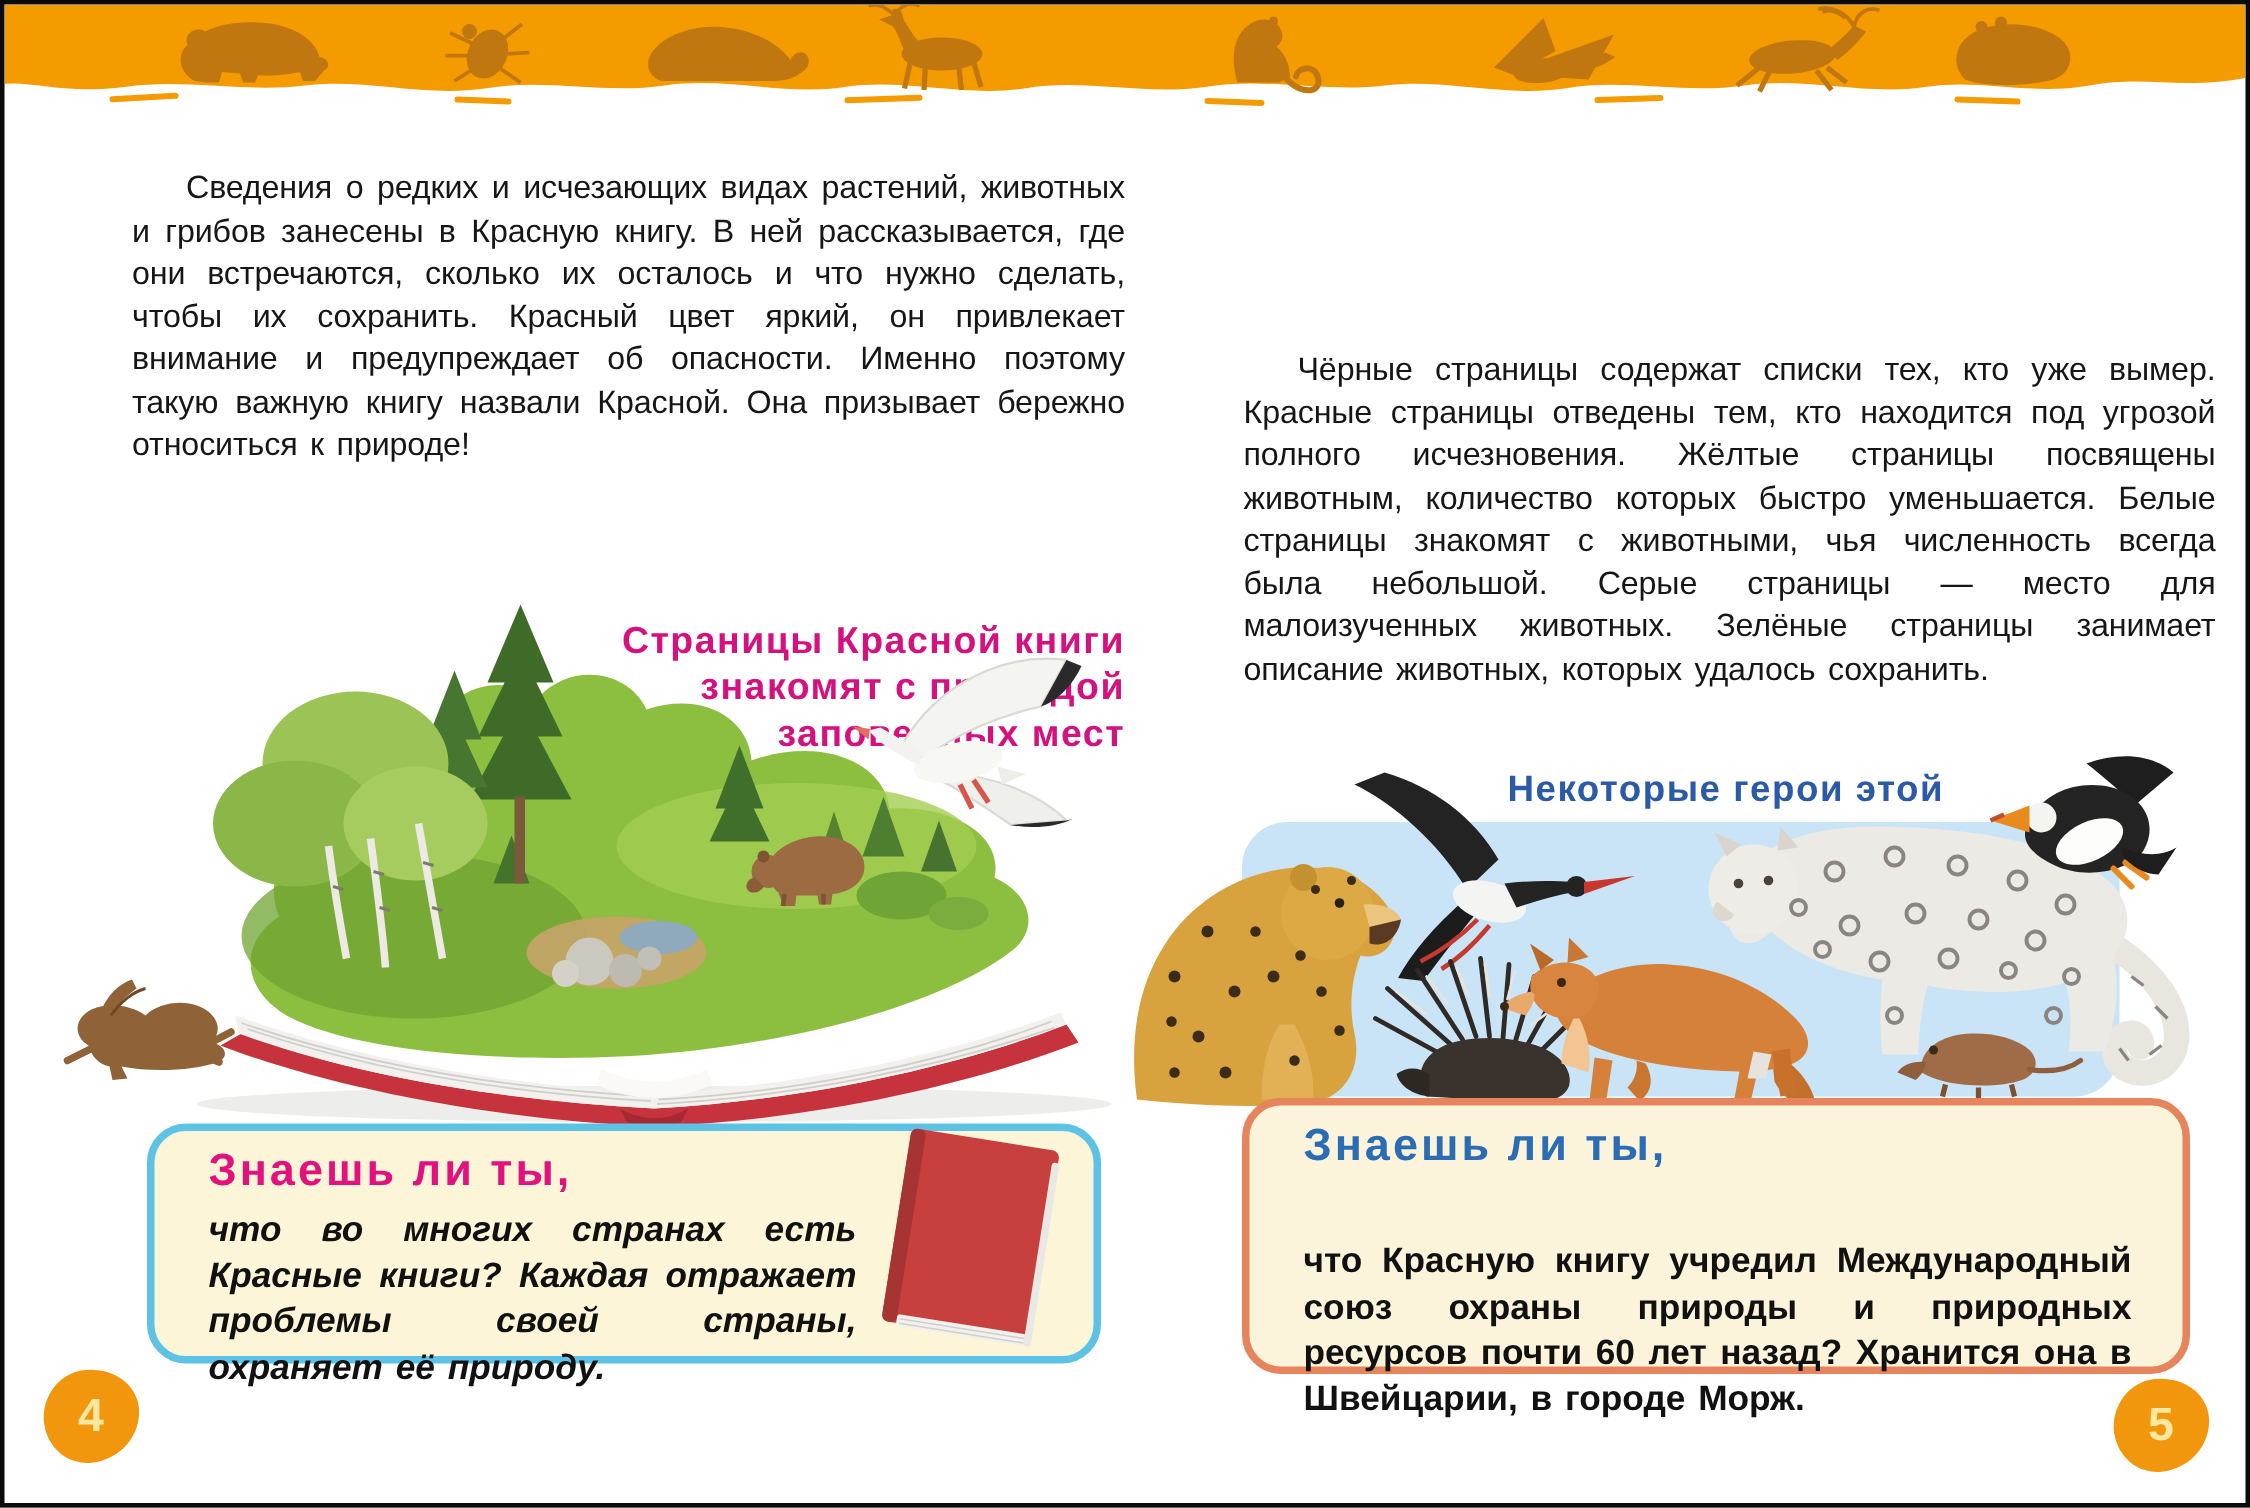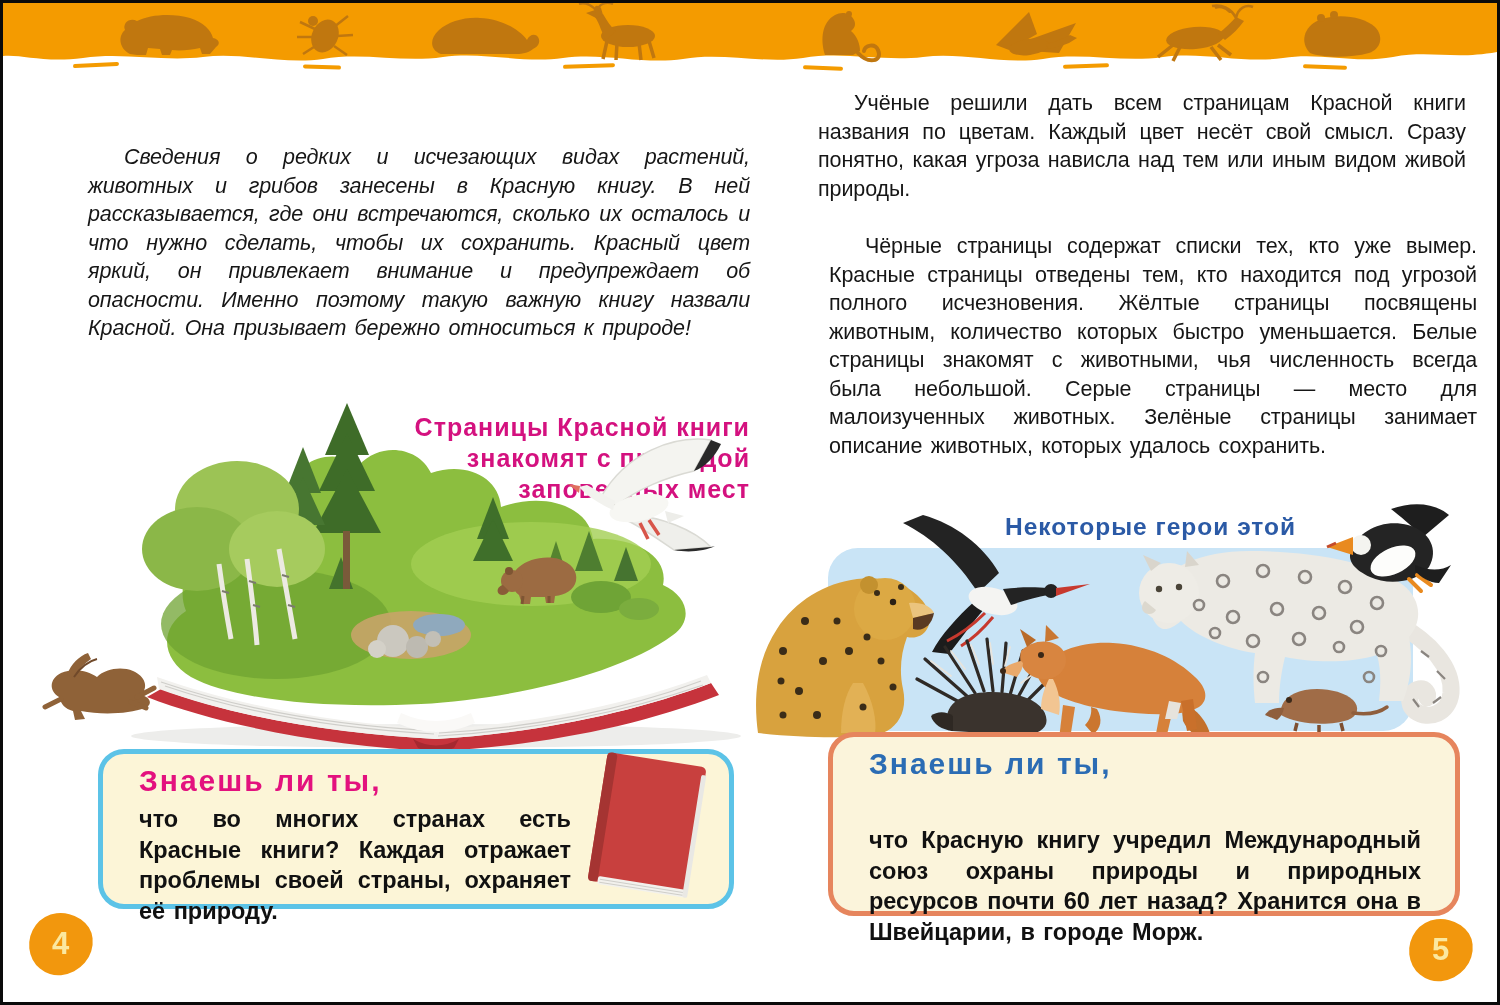--- a/index.html
+++ b/index.html
@@ -14,21 +14,21 @@
   
   .title{
     left:85px; top:76px; width:660px;
     font-size:38px; font-weight:800; color:#E30613; letter-spacing:0.5px;
   }
   .bodytext{
     font-size:21.5px; line-height:28.5px; color:#161616;
     text-align:justify; text-indent:36px; letter-spacing:-0.1px;
     word-spacing:2.5px;
   }
-  .intro{left:85px; top:140px; width:662px;font-style:italic;}
+  .intro{left:85px; top:108px; width:662px;}
   .caption-pink{
     left:365px; top:377px; width:382px;
     color:#D4117F; font-size:25px; line-height:31px; font-weight:700;
     text-align:right; white-space:pre-line; letter-spacing:1px;margin-top:32px;
   }
   .forest-svg{left:38px; top:386px;}
   
   .know-box{
     box-sizing:border-box; border-radius:26px; background:#FCF5D7;
   }
@@ -44,21 +44,21 @@
     position:absolute; left:36px; top:10px;
     font-size:30px; font-weight:700; letter-spacing:2px;
   }
   .know-heading.pink{color:#E3117E;}
   .know-heading.blue{color:#2B6CB4;}
   .know-text{
     position:absolute; left:36px; top:50px;
     font-size:23.5px; line-height:30.5px; font-weight:700; color:#111;
     text-align:justify; word-spacing:2px;
   }
-  .know-box.left .know-text{width:432px;}
+  .know-box.left .know-text{width:432px;font-style:italic;}
   .know-box.right .know-text{width:552px;margin-top:38px;}
   .redbook-svg{position:absolute; right:8px; top:-2px;}
   
   .para1{left:815px; top:86px; width:648px;}
   .para2{left:826px; top:229px; width:648px;}
   .caption-blue{
     left:975px; top:510px; width:345px;
     color:#2B5AA6; font-size:24.5px; font-weight:700; letter-spacing:1px;
     text-align:center;
   }
@@ -220,21 +220,20 @@
         <rect x="132" y="14" width="5" height="124" rx="2" fill="#E9E8E4"></rect>
         <path d="M48,133 L132,133 M48,136 L132,136" stroke="#CFCEC9" stroke-width="1" fill="none"></path>
       </g>
     </svg>
   </div>
 
   <div class="abs page-blob blob-left">
     <span>4</span>
   </div>
 
-  <div class="abs bodytext para1">Учёные решили дать всем страницам Красной книги названия по цветам. Каждый цвет несёт свой смысл. Сразу понятно, какая угроза нависла над тем или иным видом живой природы.</div>
   <div class="abs bodytext para2">Чёрные страницы содержат списки тех, кто уже вымер. Красные страницы отведены тем, кто находится под угрозой полного исчезновения. Жёлтые страницы посвящены животным, количество которых быстро уменьшается. Белые страницы знакомят с животными, чья численность всегда была небольшой. Серые страницы — место для малоизученных животных. Зелёные страницы занимает описание животных, которых удалось сохранить.</div>
   <div class="abs caption-blue">Некоторые герои этой книги</div>
 
   <svg class="abs panel-svg" viewBox="0 0 725 242" width="725" height="242">
     <rect x="75" y="47" width="585" height="183" rx="30" fill="#C9E4F6"></rect>
 
     <g>
       <path d="M5,232 C0,196 4,158 24,128 C42,100 72,82 104,78 C128,75 150,81 164,94 C176,105 180,118 174,128 C170,135 162,138 154,136 C148,152 146,170 150,188 C154,206 148,222 134,230 C118,238 60,238 5,232 Z" fill="#D8A23E"></path>
       <circle cx="132" cy="108" r="31" fill="#DCA944"></circle>
       <circle cx="116" cy="84" r="9" fill="#C3912F"></circle>

